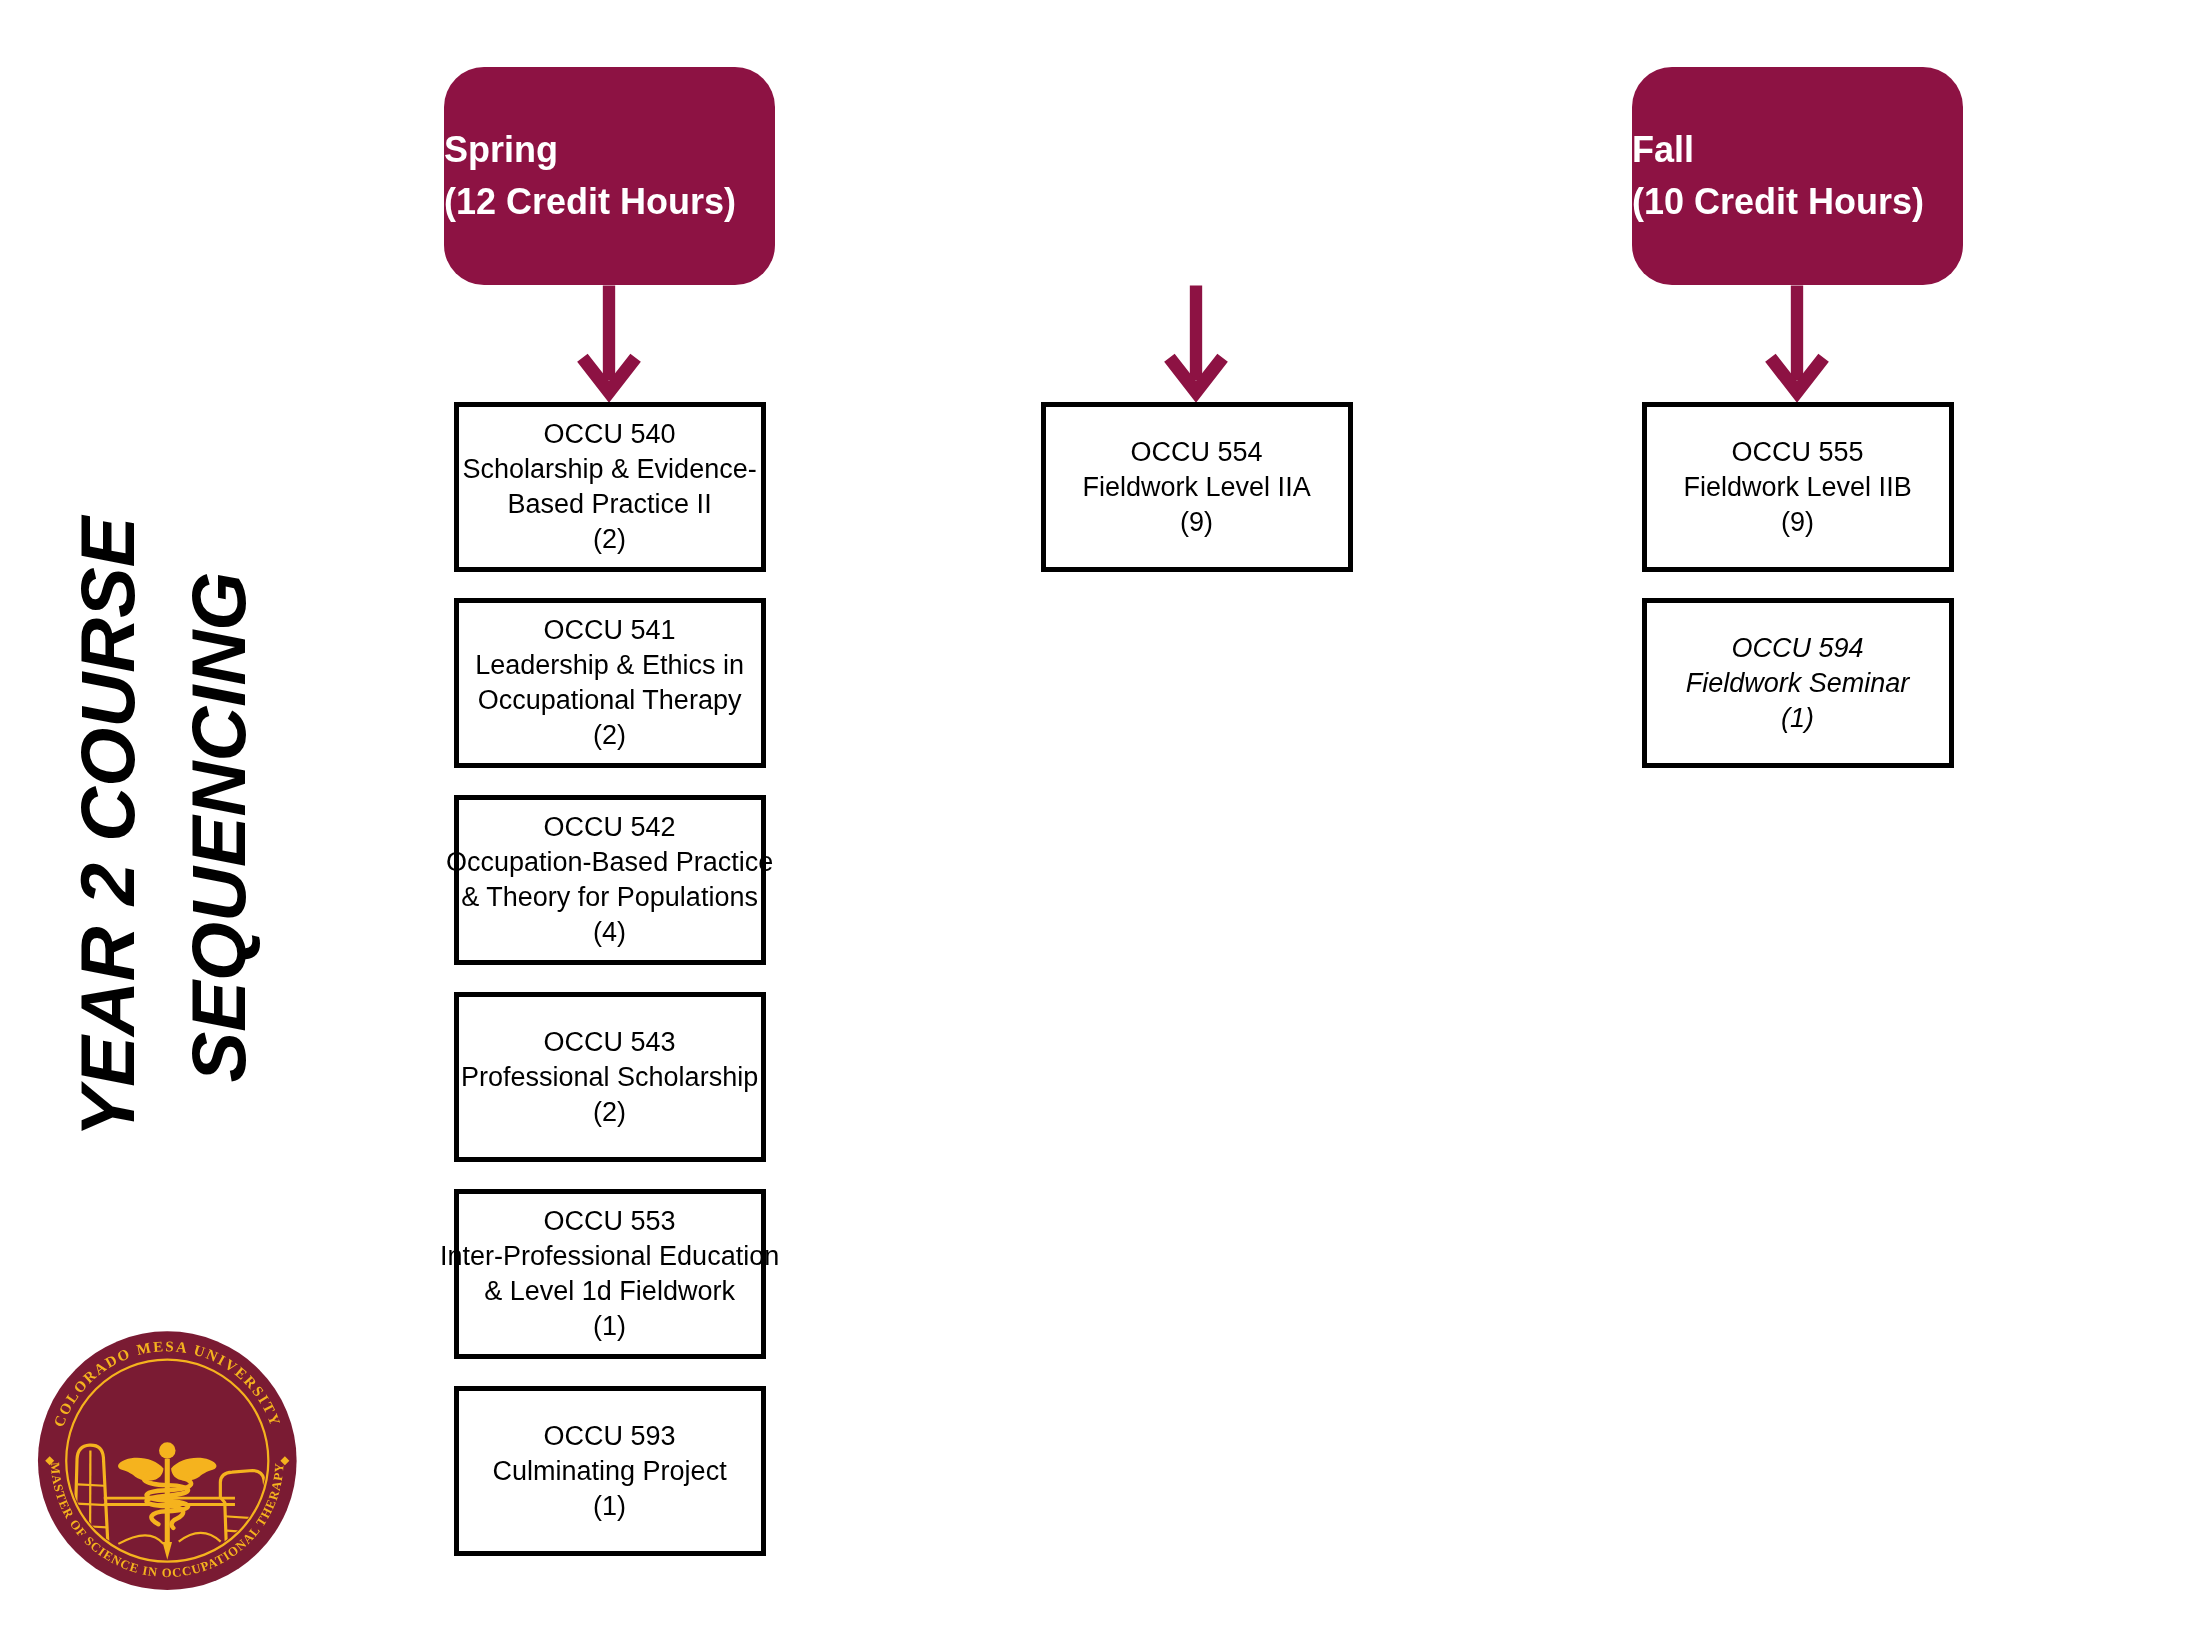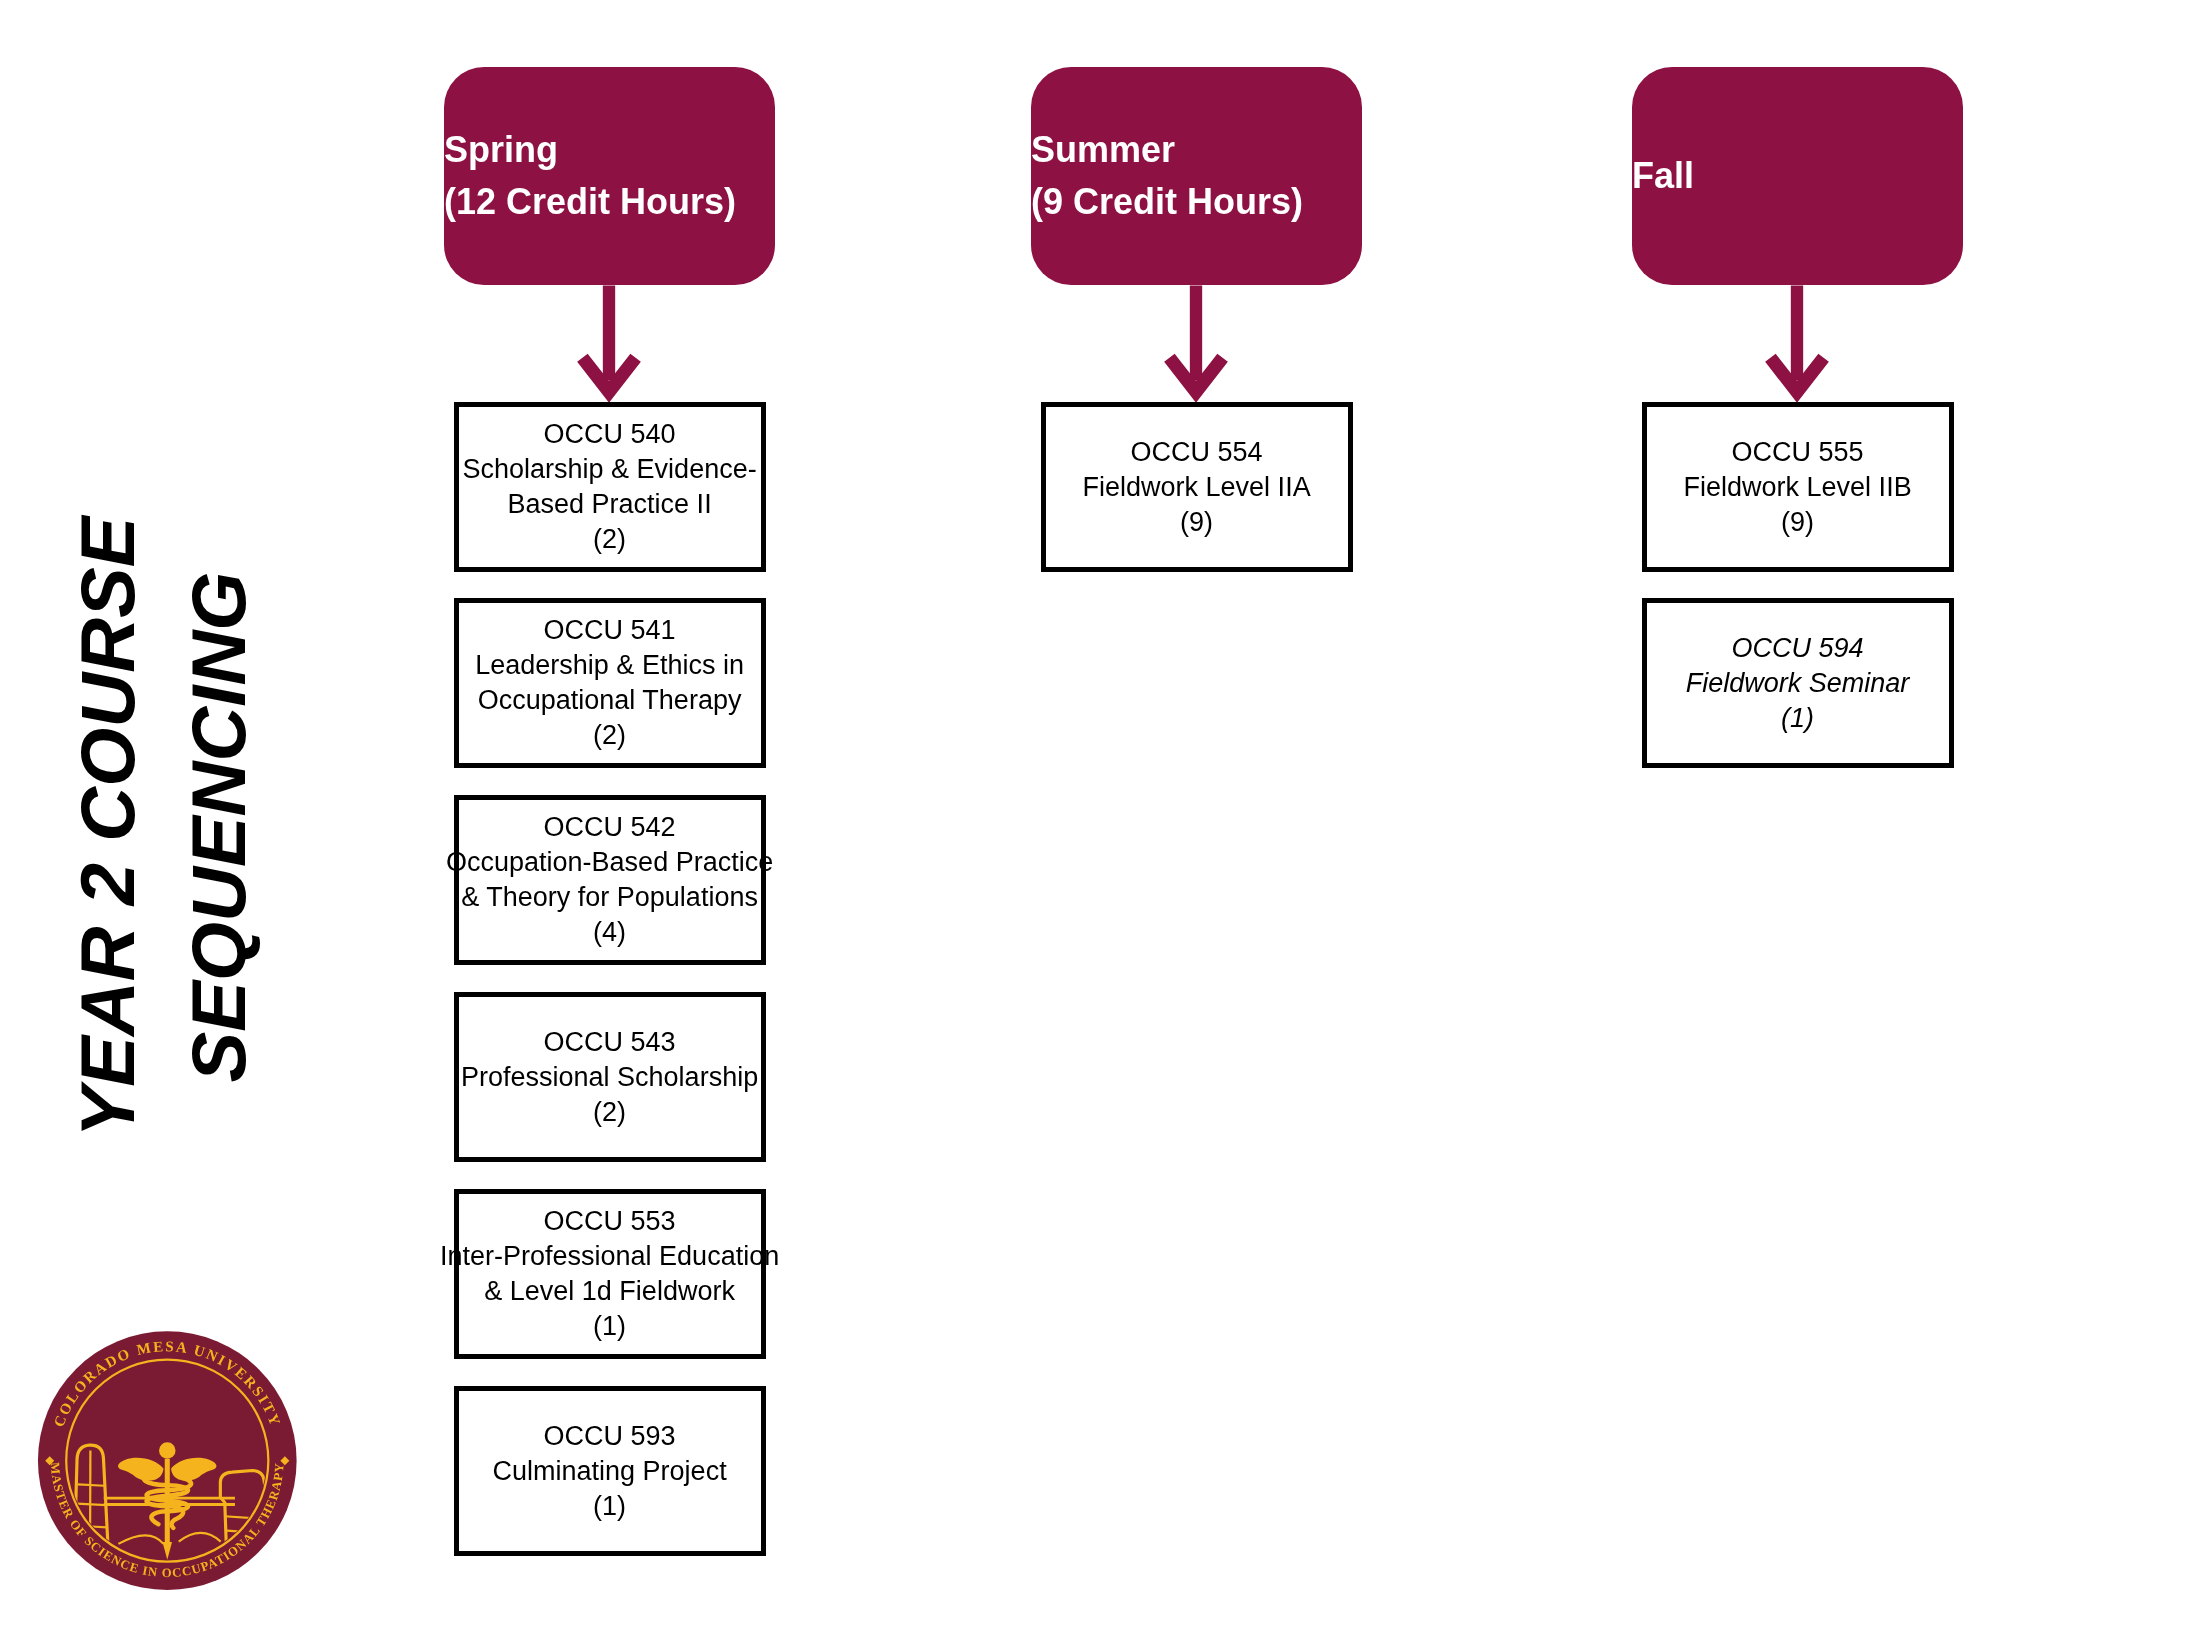--- a/index.html
+++ b/index.html
@@ -98,40 +98,37 @@
         </div>
         <div class="course-box" style="top: 1319px;">
           <div class="course-line">OCCU 593</div>
           <div class="course-line">Culminating Project</div>
           <div class="course-line">(1)</div>
         </div>
       </div>
   </div>
 
   <div class="column" style="left:1031px;">
-    <div class="season-header">
-      <div>Summer</div>
-      <div>(9 Credit Hours)</div>
-    </div>
     <svg class="arrow-svg" viewBox="0 0 80 122">
       <line class="arrow-stroke" x1="40" y1="0" x2="40" y2="100" stroke-width="13"></line>
       <path class="arrow-stroke" d="M 12,76 L 40,112 L 68,76" stroke-width="14" stroke-linejoin="miter"></path>
     </svg>
     <div class="boxes">
         <div class="course-box" style="top: 335px;">
           <div class="course-line">OCCU 554</div>
           <div class="course-line">Fieldwork Level IIA</div>
           <div class="course-line">(9)</div>
         </div>
       </div>
   </div>
 
   <div class="column" style="left:1632px;">
     <div class="season-header">
       <div>Fall</div>
+      <div>(10 Credit Hours)</div>
     </div>
     <svg class="arrow-svg" viewBox="0 0 80 122">
       <line class="arrow-stroke" x1="40" y1="0" x2="40" y2="100" stroke-width="13"></line>
       <path class="arrow-stroke" d="M 12,76 L 40,112 L 68,76" stroke-width="14" stroke-linejoin="miter"></path>
     </svg>
     <div class="boxes">
         <div class="course-box" style="top: 335px;">
           <div class="course-line">OCCU 555</div>
           <div class="course-line">Fieldwork Level IIB</div>
           <div class="course-line">(9)</div>

